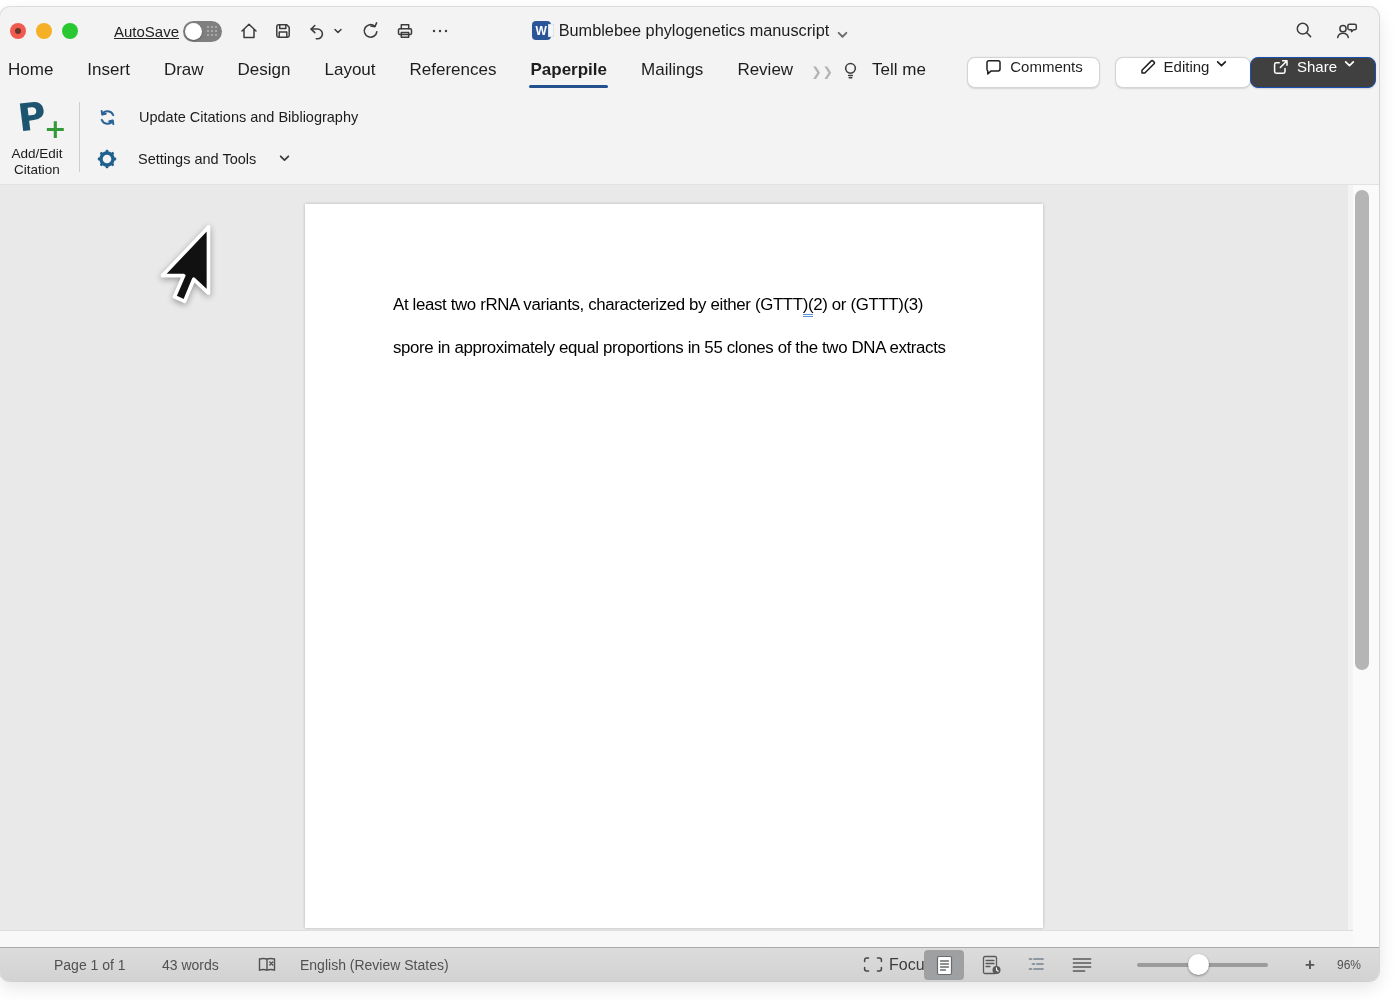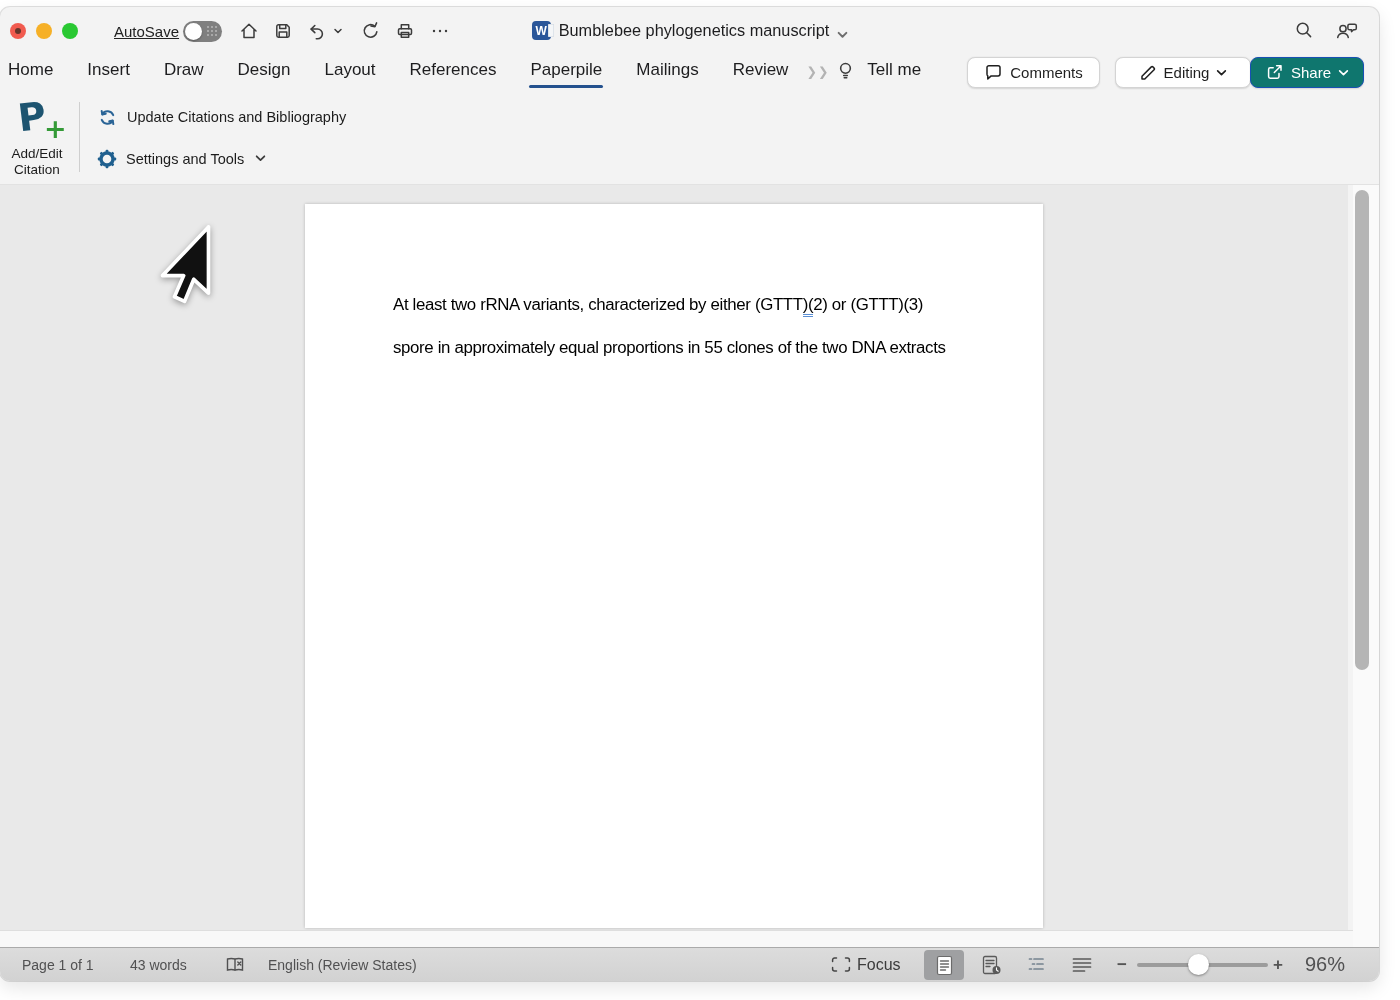--- a/index.html
+++ b/index.html
@@ -27,57 +27,57 @@
                font-size:12px; font-weight:bold; display:flex; align-items:center; justify-content:center; }
   .word-icon .page { position:absolute; right:-3px; top:3px; width:6px; height:13px; background:#f4f6f8; border-radius:1px;
                      box-shadow:inset 0 0 0 0.5px #c9d2dc; }
   .doc-title { font-size:16.3px; color:#1d1d1f; }
   .chev { width:10px; height:10px; }
   .chev svg { stroke:#6e6e6e; fill:none; stroke-width:1.8; stroke-linecap:round; stroke-linejoin:round; }
 
   
   .tabrow { position:absolute; left:8px; top:48px; height:33px; display:flex; align-items:center; gap:34px; }
   .tab { font-size:17px; color:#1d1d1f; white-space:nowrap; position:relative; padding:5px 0 8px; }
-  .tab.active { font-weight:normal; }
+  .tab.active { font-weight:bold; }
   .tab.active::after { content:""; position:absolute; left:-1px; right:-1px; bottom:0; height:3.5px; border-radius:2px; background:#24518e; }
   .more-chevs { color:#b3b3b3; font-size:12.5px; letter-spacing:1px; }
   .bulb svg { stroke:#3c3c3c; fill:none; stroke-width:1.5; stroke-linecap:round; }
-  .actionbtn { position:absolute; top:50px; height:31px; border-radius:8px; display:flex; align-items:center; justify-content:center;
+  .actionbtn { position:absolute; top:50px; height:31px; border-radius:8px; display:flex; align-items:flex-start; justify-content:center;
                gap:7px; font-size:15px; color:#1f1f1f; background:#fff; border:1px solid #d4d4d4; box-shadow:0 0.5px 1.5px rgba(0,0,0,.12); }
   .actionbtn svg { stroke:#1f1f1f; fill:none; stroke-width:1.5; stroke-linecap:round; stroke-linejoin:round; }
   .btn-comments { left:967px; width:133px; }
   .btn-editing { left:1115px; width:136px; }
-  .btn-share { left:1250px; width:114px; background:#0f766e; border:1px solid #1850b4; color:#fff; }
+  .btn-share { left:1250px; width:126px; background:#404040; border:1px solid #1850b4; color:#fff; }
   .btn-share svg { stroke:#fff; }
 
   
   .ribbon-divider { left:79px; top:95px; width:1px; height:70px; background:#cfcfcf; }
   .pp-logo { left:14px; top:90px; width:50px; height:48px; }
   .pp-p { position:absolute; left:4px; top:-2px; font-size:38px; font-weight:800; color:#1d5470; transform:rotate(-7deg); font-family:"DejaVu Sans",sans-serif; }
   .pp-plus { position:absolute; left:30px; top:16px; font-size:27px; font-weight:800; color:#349a37; font-family:"DejaVu Sans",sans-serif; }
   .pp-label { left:4px; top:139px; width:66px; text-align:center; font-size:13.5px; color:#1c1c1c; line-height:15.5px; }
-  .ribbon-item { position:absolute; left:97px; height:20px; display:flex; align-items:center; gap:9px; font-size:14.5px; color:#1c1c1c; }
+  .ribbon-item { position:absolute; left:97px; height:20px; display:flex; align-items:center; gap:21px; font-size:14.5px; color:#1c1c1c; }
   .ribbon-item svg { flex:0 0 auto; }
   .rib-chev svg { stroke:#3c3c3c; fill:none; stroke-width:1.6; stroke-linecap:round; stroke-linejoin:round; }
   .ribbon-bottom { left:0; top:177px; width:1379px; height:1px; background:#e2e2e2; }
 
   
   .docarea { left:0; top:178px; width:1348px; height:762px; background:#e9e9e9; overflow:hidden; }
   .docpage { position:absolute; left:305px; top:19px; width:738px; height:724px; background:#fff; box-shadow:0 0 3px rgba(0,0,0,.22); }
   .doctext { position:absolute; left:88px; top:79px; font-size:16.85px; letter-spacing:-0.35px; color:#000; line-height:43px; white-space:nowrap; font-family:"Liberation Sans",sans-serif; }
   .gram { border-bottom:3px double #5b8fd4; }
   .caret { display:inline-block; width:1.5px; height:20px; background:#1a1a1a; vertical-align:-4px; margin-left:4px; }
   .hscroll { left:0; top:923px; width:1353px; height:17px; background:#f8f8f8; border-top:1px solid #dedede; }
   .vscroll { left:1353px; top:178px; width:26px; height:762px; background:#fafafa; }
   .vthumb { position:absolute; left:2px; top:5px; width:14px; height:480px; border-radius:7px; background:#b5b5b5; }
 
   
   .statusbar { left:0; top:940px; width:1379px; height:34px; background:linear-gradient(#dcdcdc,#d2d2d2); border-top:1px solid #aaa;
                border-radius:0 0 10px 10px; font-size:14px; color:#515152; }
-  .sitem { position:absolute; top:0; height:33px; display:flex; align-items:center; }
+  .sitem { position:absolute; top:0; height:33px; display:flex; align-items:center;margin-left:32px; }
   .viewbtn { position:absolute; top:2px; width:40px; height:30px; display:flex; align-items:center; justify-content:center; border-radius:4px; }
   .viewbtn.sel { background:#9fa0a2; }
   .zoomtrack { position:absolute; left:1137px; top:15px; width:131px; height:4px; border-radius:2px; background:#9c9c9c; }
   .zoomknob { position:absolute; left:1188px; top:6px; width:21px; height:21px; border-radius:50%; background:#fff; box-shadow:0 1px 2.5px rgba(0,0,0,.4); }
   .zsign { font-size:17px; color:#555; font-weight:bold; }
 
   
   .cursor-svg { left:157px; top:223px; }
 </style>
 </head>
@@ -308,20 +308,20 @@
     <span class="viewbtn" style="left:1062px">
       <svg width="20" height="16" viewBox="0 0 20 16">
           <path d="M1.5 2 h17 M1.5 6 h17 M1.5 10 h17 M1.5 14 h11" stroke="#5a5a5a" stroke-width="1.7" stroke-linecap="round"></path>
         </svg>
     </span>
 
     <span class="sitem zsign" style="left:1117px">−</span>
     <span class="zoomtrack"></span>
     <span class="zoomknob"></span>
     <span class="sitem zsign" style="left:1273px">+</span>
-    <span class="sitem" style="left:1305px;font-size:20px;color:#515152">96%</span>
+    <span class="sitem" style="left:1305px;font-size:12px;color:#515152">96%</span>
   </div>
 
 </div>
 
 <svg class="abs cursor-svg" width="57" height="85" viewBox="0 0 62 92" style="filter:drop-shadow(0 2px 3px rgba(0,0,0,.35));">
   <polygon points="56,4 56,76 40,61 30,85 19,80 29,57 6,57" fill="#111" stroke="#fff" stroke-width="4" stroke-linejoin="round"></polygon>
 </svg>
 
 </body></html>

